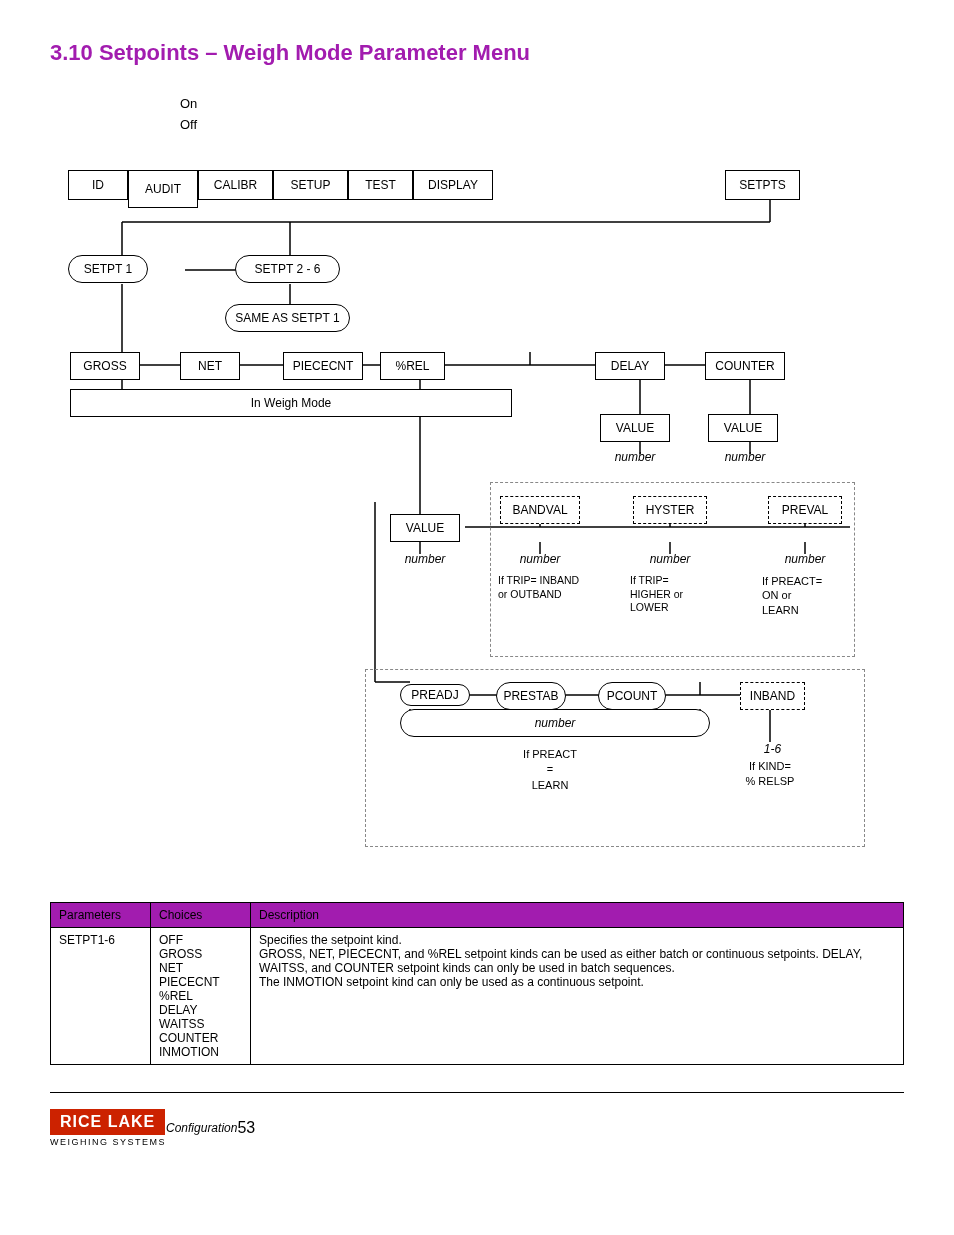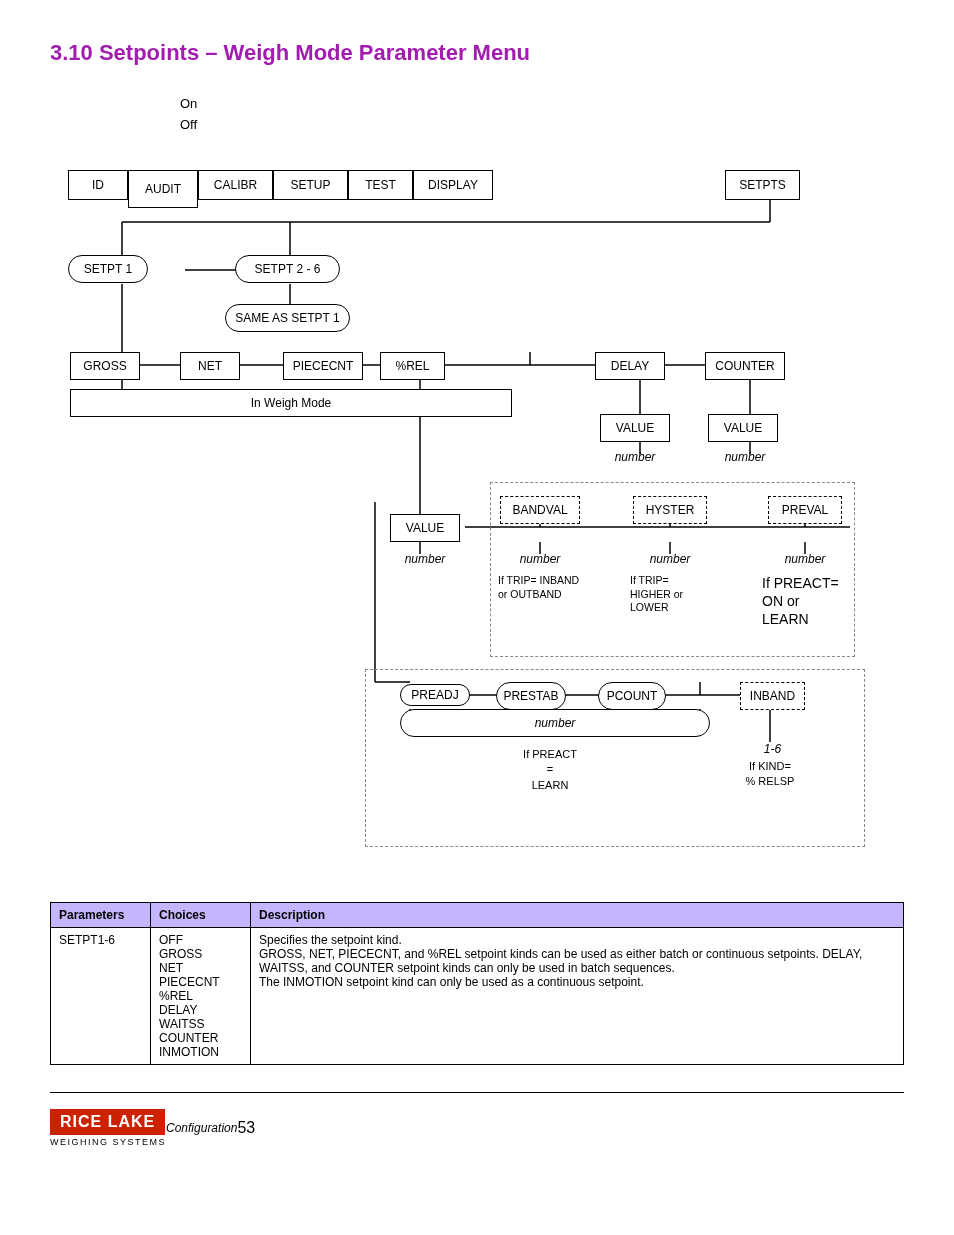--- a/index.html
+++ b/index.html
@@ -86,22 +86,22 @@
       border-collapse: collapse;
       font-size: 12px;
       margin-bottom: 20px;
     }
     .param-table th, .param-table td {
       border: 1.5px solid #000;
       padding: 5px 8px;
       vertical-align: top;
     }
     .param-table th {
-      background: #c4b5fd;
-      font-weight: bold;
+      background: #a21caf;
+      font-weight: normal;
       text-align: left;
     }
     .param-table .desc-col {
       text-align: left;
     }
 
     
     .footer {
       display: flex;
       justify-content: flex-start;
@@ -329,21 +329,21 @@
     </div>
 
     <div class="box dashed" style="left:718px;top:344px;width:74px;height:28px;">
       <span>PREVAL</span>
     </div>
 
     <div class="italic-text" style="left:718px;top:400px;width:74px;">
       <span>number</span>
     </div>
 
-    <div class="small-text" style="left:712px;top:422px;width:86px;font-size:14px;line-height:1.3;">
+    <div class="small-text" style="left:712px;top:422px;width:86px;font-size:11px;line-height:1.3;">
       If PREACT=<br>ON or<br>LEARN
     </div>
 
     <div style="position:absolute;left:440px;top:330px;width:365px;height:175px;border:1.5px dashed #888;"></div>
 
     <div style="position:absolute;left:315px;top:517px;width:500px;height:178px;border:1.5px dashed #888;"></div>
 
     <div class="box rounded" style="left:350px;top:532px;width:70px;height:22px;">
       <span>PREADJ</span>
     </div>

